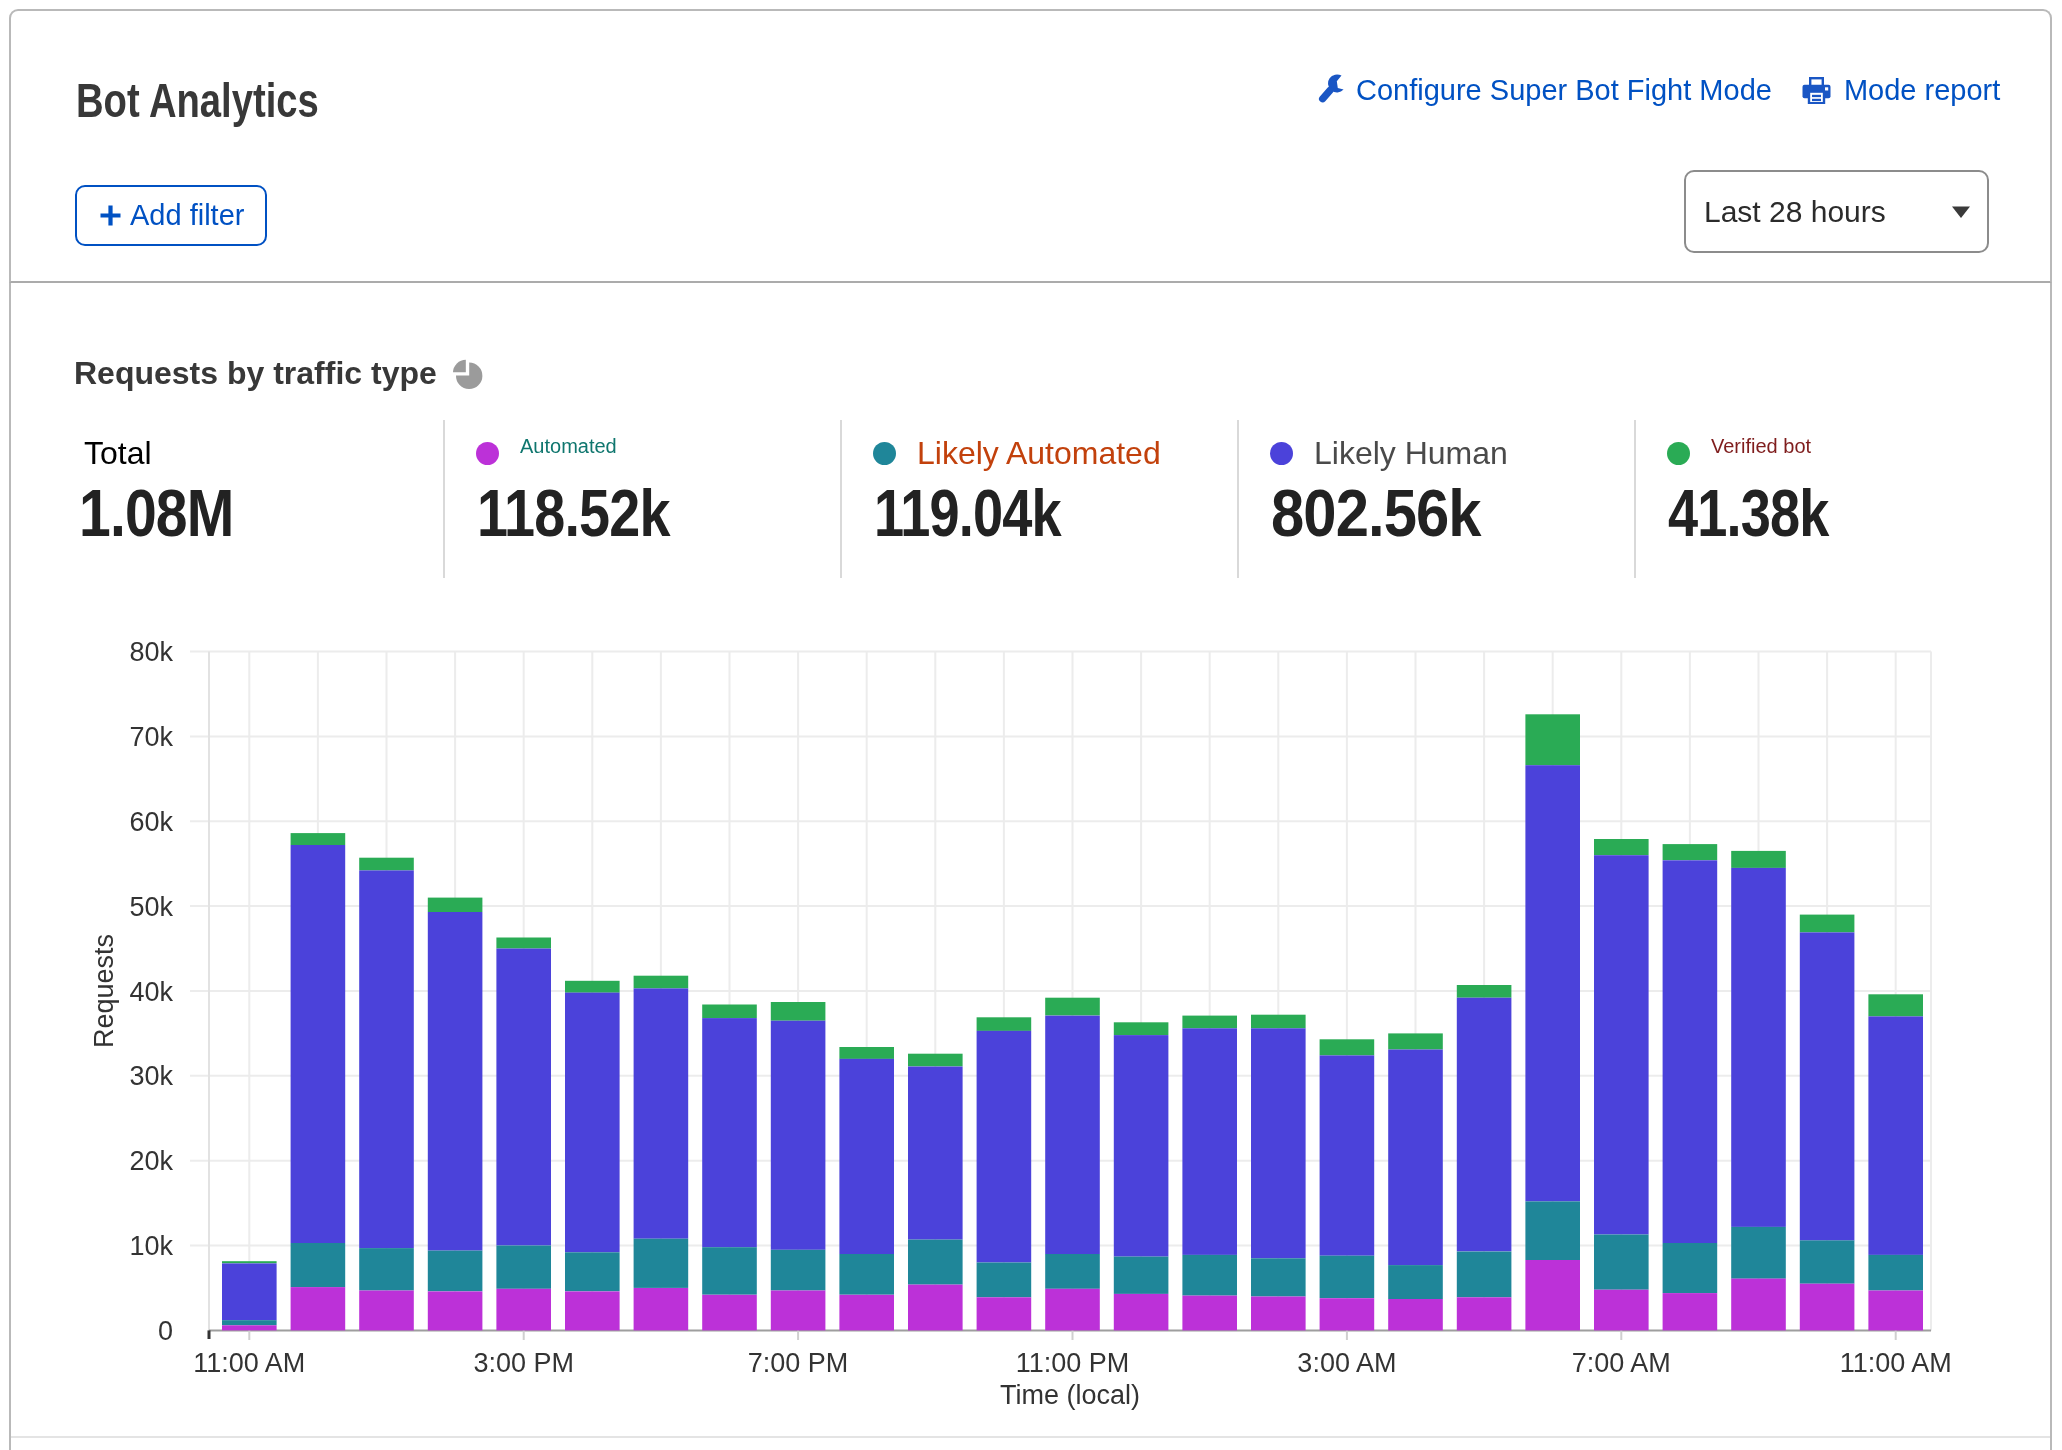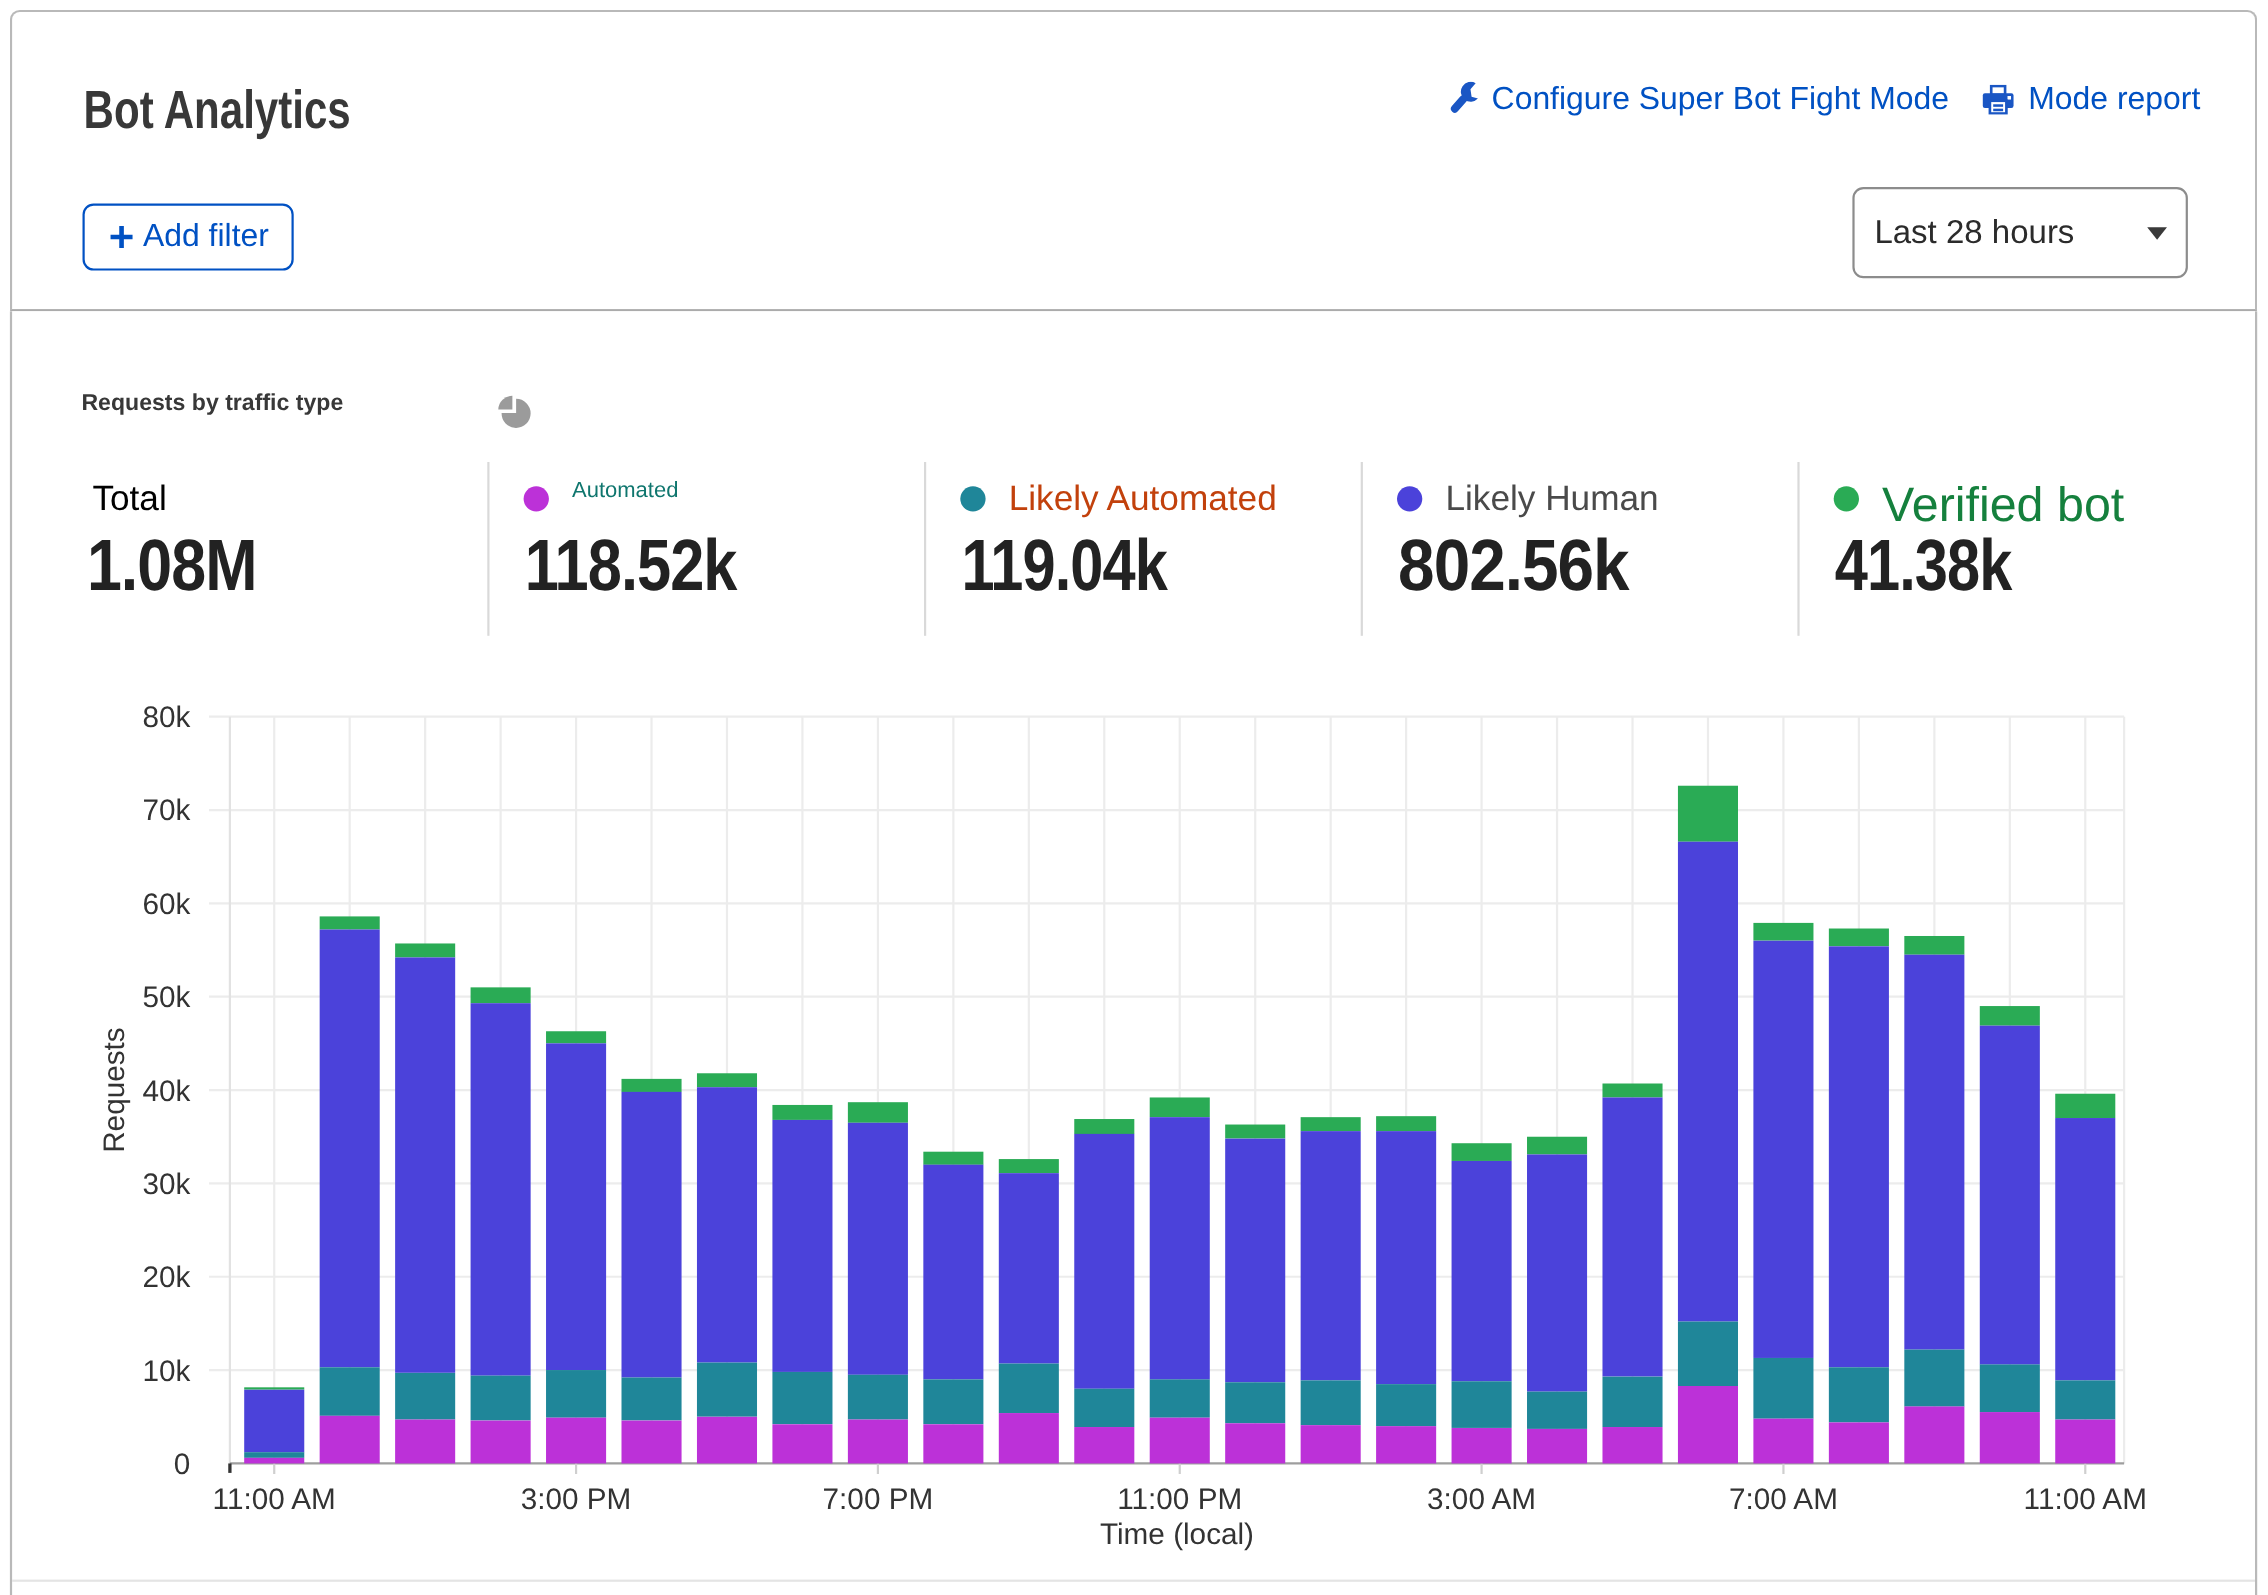--- a/index.html
+++ b/index.html
@@ -39,21 +39,21 @@
   <span style="font-size:29px;color:#0051c3;">Add filter</span>
 </div>
 
 <div class="abs" style="left:1684px;top:170px;width:305px;height:83px;border:2px solid #8c8c8c;border-radius:10px;display:flex;align-items:center;padding:0 16px 0 18px;justify-content:space-between;">
   <span style="font-size:30px;color:#2b2b2b;">Last 28 hours</span>
   <svg width="20" height="14" viewBox="0 0 20 14" style="flex:none">
       <path d="M1 1.5 L19 1.5 L10 13 Z" fill="#3a3a3a"></path>
     </svg>
 </div>
 
-<div class="abs" style="left:74px;top:355px;font-size:21px;font-weight:700;color:#383838;white-space:nowrap;">Requests by traffic type</div>
+<div class="abs" style="left:74px;top:355px;font-size:32px;font-weight:700;color:#383838;white-space:nowrap;">Requests by traffic type</div>
 <div class="abs" style="left:452px;top:359px;"><svg width="31" height="31" viewBox="0 0 31 31">
       <path fill="#9b9b9b" d="M13.8 13.2 L13.8 0.8 A 12.8 12.8 0 0 0 1.0 13.2 Z"></path>
       <path fill="#9b9b9b" d="M17.2 16.4 L17.2 3.6 A 13.2 13.2 0 1 1 4.0 16.4 Z"></path>
     </svg></div>
 
 <div style="position:absolute;left:84px;top:435px;font-size:32px;color:#000000;white-space:nowrap;">Total</div>
 <div style="position:absolute;left:79px;top:475px;font-size:66px;font-weight:700;color:#222;letter-spacing:-1px;white-space:nowrap;transform:scaleX(0.865);transform-origin:left top;">1.08M</div>
 <div style="position:absolute;left:443px;top:420px;width:2px;height:158px;background:#d9d9d9;"></div>
 <div style="position:absolute;left:476px;top:442px;width:23px;height:23px;border-radius:50%;background:#bc31d8;"></div>
 <div style="position:absolute;left:520px;top:435px;font-size:20px;color:#0f766e;white-space:nowrap;">Automated</div>
@@ -61,21 +61,21 @@
 <div style="position:absolute;left:840px;top:420px;width:2px;height:158px;background:#d9d9d9;"></div>
 <div style="position:absolute;left:873px;top:442px;width:23px;height:23px;border-radius:50%;background:#1f8699;"></div>
 <div style="position:absolute;left:917px;top:435px;font-size:32px;color:#c2410c;white-space:nowrap;">Likely Automated</div>
 <div style="position:absolute;left:874px;top:475px;font-size:66px;font-weight:700;color:#222;letter-spacing:-1px;white-space:nowrap;transform:scaleX(0.82);transform-origin:left top;">119.04k</div>
 <div style="position:absolute;left:1237px;top:420px;width:2px;height:158px;background:#d9d9d9;"></div>
 <div style="position:absolute;left:1270px;top:442px;width:23px;height:23px;border-radius:50%;background:#4b42da;"></div>
 <div style="position:absolute;left:1314px;top:435px;font-size:32px;color:#4a4a4a;white-space:nowrap;">Likely Human</div>
 <div style="position:absolute;left:1271px;top:475px;font-size:66px;font-weight:700;color:#222;letter-spacing:-1px;white-space:nowrap;transform:scaleX(0.905);transform-origin:left top;">802.56k</div>
 <div style="position:absolute;left:1634px;top:420px;width:2px;height:158px;background:#d9d9d9;"></div>
 <div style="position:absolute;left:1667px;top:442px;width:23px;height:23px;border-radius:50%;background:#2aab55;"></div>
-<div style="position:absolute;left:1711px;top:435px;font-size:44px;color:#15803d;white-space:nowrap;">Verified bot</div>
+<div style="position:absolute;left:1711px;top:435px;font-size:20px;color:#7f1d1d;white-space:nowrap;">Verified bot</div>
 <div style="position:absolute;left:1668px;top:475px;font-size:66px;font-weight:700;color:#222;letter-spacing:-1px;white-space:nowrap;transform:scaleX(0.82);transform-origin:left top;">41.38k</div>
 
 <svg width="2062" height="1450" viewBox="0 0 2062 1450" style="position:absolute;left:0;top:0;" font-family="Liberation Sans, sans-serif">
 <line x1="190" y1="1245.5" x2="1931" y2="1245.5" stroke="#ececec" stroke-width="2"></line>
 <line x1="190" y1="1160.7" x2="1931" y2="1160.7" stroke="#ececec" stroke-width="2"></line>
 <line x1="190" y1="1075.8" x2="1931" y2="1075.8" stroke="#ececec" stroke-width="2"></line>
 <line x1="190" y1="991.0" x2="1931" y2="991.0" stroke="#ececec" stroke-width="2"></line>
 <line x1="190" y1="906.1" x2="1931" y2="906.1" stroke="#ececec" stroke-width="2"></line>
 <line x1="190" y1="821.2" x2="1931" y2="821.2" stroke="#ececec" stroke-width="2"></line>
 <line x1="190" y1="736.4" x2="1931" y2="736.4" stroke="#ececec" stroke-width="2"></line>

